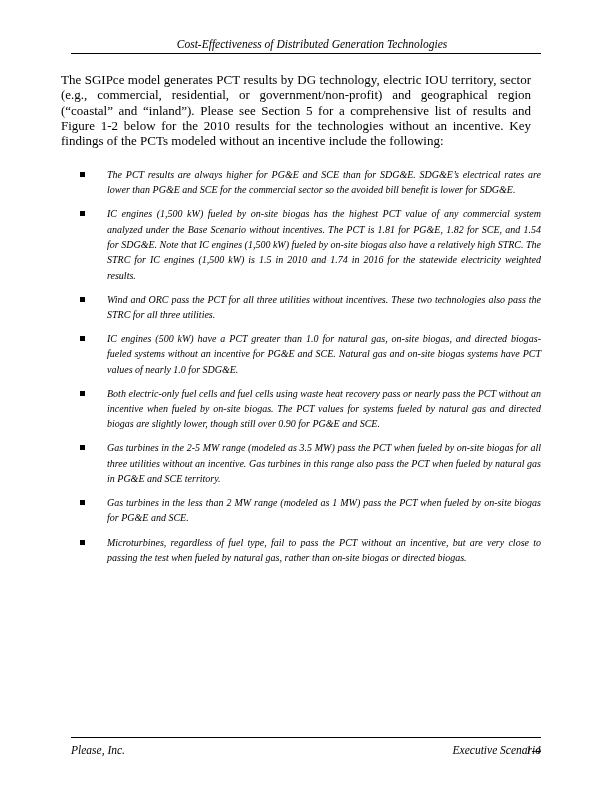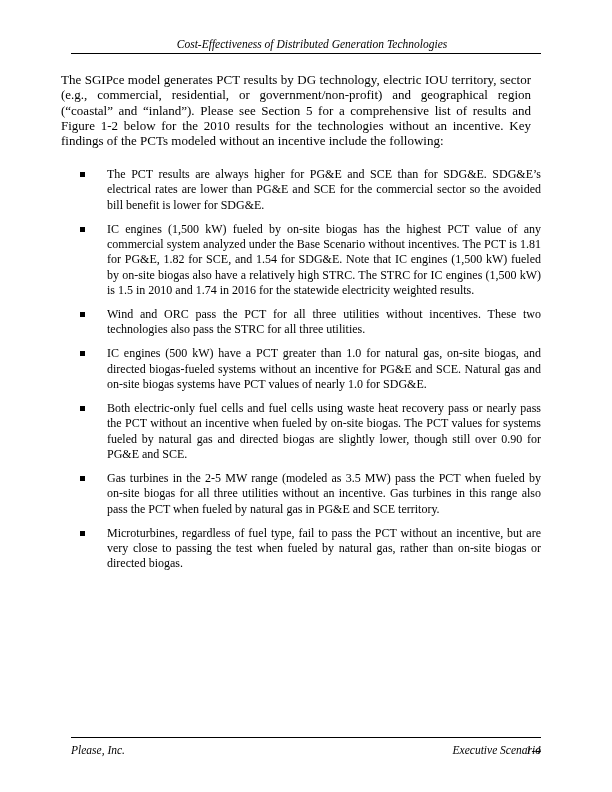--- a/index.html
+++ b/index.html
@@ -18,21 +18,21 @@
   .intro {
     position: absolute; left: 61px; top: 72px; width: 470px;
     font-size: 13px; line-height: 15.3px; text-align: justify;
   }
   .bullets {
     position: absolute; left: 71px; top: 167px; width: 470px;
     margin: 0; padding: 0; list-style: none;
   }
   .bullet {
     position: relative; padding-left: 36px; margin-bottom: 8.8px;
-    font-size: 12px; line-height: 15.3px; text-align: justify;
+    font-size: 10px; line-height: 15.3px; text-align: justify; font-style: italic;
   }
   .bullet-marker {
     position: absolute; left: 9px; top: 5px; width: 5px; height: 5px;
     background: #000;
   }
   .footer-rule {
     position: absolute; left: 71px; top: 737px; width: 470px; height: 0;
     border-top: 1.3px solid #000;
   }
   .footer {
@@ -71,20 +71,24 @@
   <li class="bullet">
     <span class="bullet-marker"></span>
     <span>Both electric-only fuel cells and fuel cells using waste heat recovery pass or nearly pass the PCT without an incentive when fueled by on-site biogas.  The PCT values for systems fueled by natural gas and directed biogas are slightly lower, though still over 0.90 for PG&amp;E and SCE.</span>
   </li>
   <li class="bullet">
     <span class="bullet-marker"></span>
     <span>Gas turbines in the 2-5 MW range (modeled as 3.5 MW) pass the PCT when fueled by on-site biogas for all three utilities without an incentive.  Gas turbines in this range also pass the PCT when fueled by natural gas in PG&amp;E and SCE territory.</span>
   </li>
   <li class="bullet">
     <span class="bullet-marker"></span>
+    <span>Gas turbines in the less than 2 MW range (modeled as 1 MW) pass the PCT when fueled by on-site biogas for PG&amp;E and SCE.</span>
+  </li>
+  <li class="bullet">
+    <span class="bullet-marker"></span>
     <span>Microturbines, regardless of fuel type, fail to pass the PCT without an incentive, but are very close to passing the test when fueled by natural gas, rather than on-site biogas or directed biogas.</span>
   </li>
 </ul>
 
 <div class="footer-rule"></div>
 <div class="footer">
   <span class="footer-left">Please, Inc.</span>
   <span class="footer-center">1-4</span>
   <span class="footer-right">Executive Scenario</span>
 </div>

